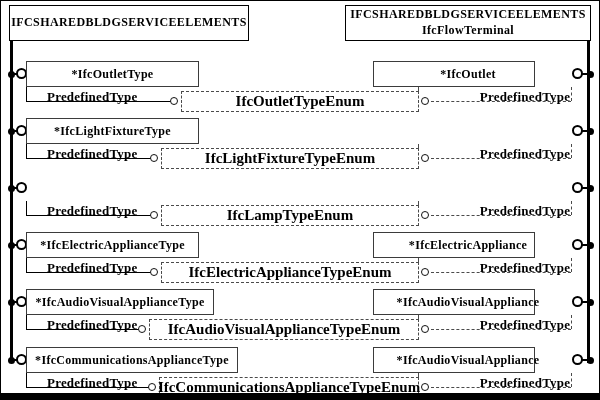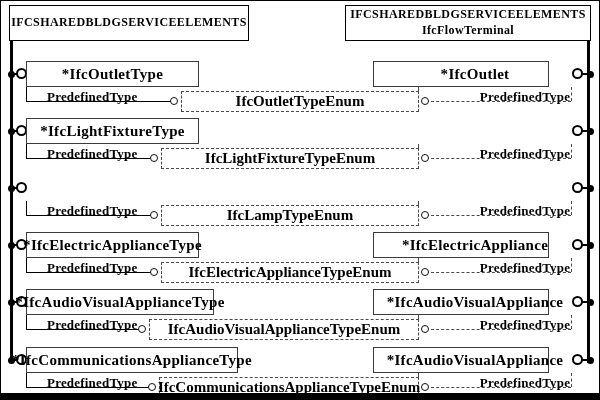--- a/index.html
+++ b/index.html
@@ -20,24 +20,24 @@
   
   .bus { position:absolute; top:40px; width:3px; height:322px; background:#000; }
   .bus-left  { left:9px;  }
   .bus-right { left:586px; }
   
   .row { position:absolute; left:0; top:var(--top); width:600px; height:57px; }
   .ebox {
     position:absolute; top:0; height:26px; box-sizing:border-box;
     border:1.4px solid #3b3b3b; background:#fff;
     display:flex; align-items:center; justify-content:center;
-    font-weight:bold; font-size:15px; letter-spacing:0.3px; white-space:nowrap;
+    font-weight:bold; font-size:12px; letter-spacing:0.3px; white-space:nowrap;
   }
   .lbox { left:25px;  width:var(--lw); }
-  .rbox { left:372px; width:176px;padding-left:28px; }
+  .rbox { left:372px; width:162px;padding-left:28px; }
   
   .dot   { position:absolute; top:9.5px; width:7px; height:7px; border-radius:50%; background:#000; }
   .dot-l { left:7px; }  .dot-r { left:586px; }
   .hline   { position:absolute; top:11.5px; height:2.8px; background:#000; }
   .hline-l { left:10px;  width:8px; }
   .hline-r { left:580px; width:9px; }
   .ocircle {
     position:absolute; top:7px; width:7px; height:7px;
     border:2.4px solid #000; border-radius:50%; background:#fff;
   }

